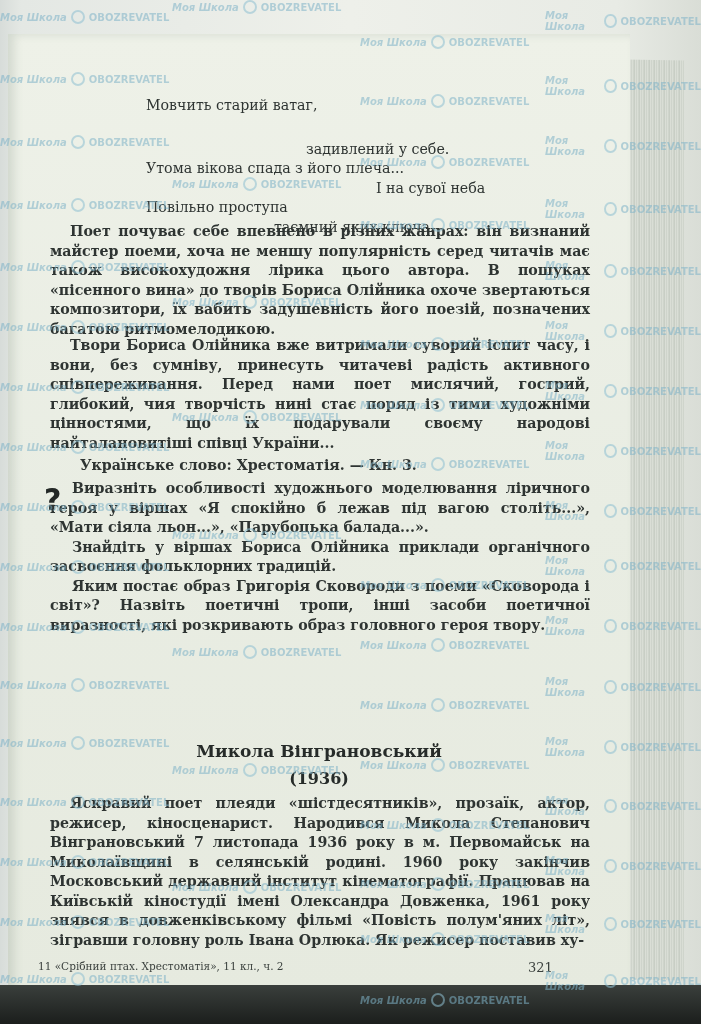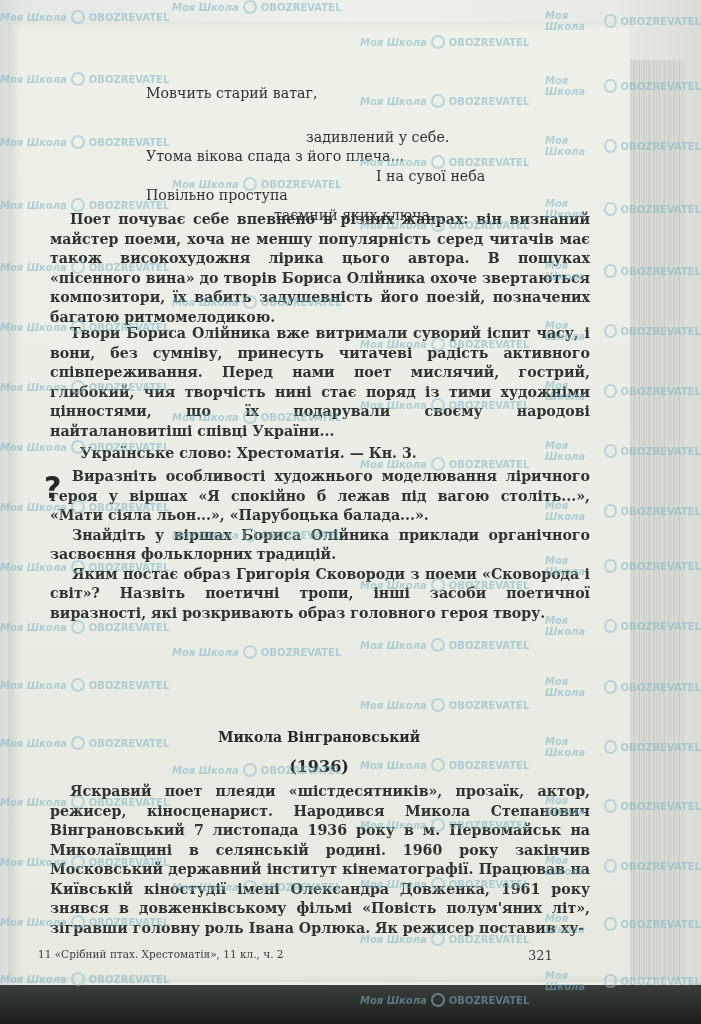--- a/index.html
+++ b/index.html
@@ -3,21 +3,21 @@
   <meta charset="utf-8">
   <style>
     html, body { margin: 0; padding: 0; }
     body {
       width: 701px; height: 1024px; overflow: hidden; position: relative;
       background: #e9ecec;
       font-family: "DejaVu Serif", serif;
     }
     .scan-bg { position: absolute; inset: 0; background: linear-gradient(90deg,#d7dcd9 0,#e4e8e4 3%,#eef0ea 50%,#e8ebe5 88%,#d9ddd6 100%); }
     .page {
-      position: absolute; left: 8px; top: 22px; width: 622px; height: 960px;
+      position: absolute; left: 8px; top: 34px; width: 622px; height: 960px;
       background: linear-gradient(180deg,#eef1e8 0%,#e9ede3 50%,#e6eadf 100%);
       box-shadow: inset 6px 0 10px rgba(90,110,100,0.18);
     }
     .page-stack {
       position: absolute; left: 626px; top: 60px; width: 58px; height: 920px;
       background: repeating-linear-gradient(90deg,#c9cfc6 0,#dfe3db 2px,#bfc6bc 3px,#e3e6df 5px);
       transform: skewY(1.2deg);
     }
     .page-shadow { position: absolute; left: 0; top: 985px; width: 701px; height: 39px; background: linear-gradient(180deg,#3a3f3c,#1b1e1c); }
     .text { position: absolute; color: #2e3432; font-size: 14.2px; line-height: 19.5px; }
@@ -28,21 +28,21 @@
     .i3 { padding-left: 128px; }
     .prose { left: 42px; width: 540px; text-align: justify; font-weight: bold; }
     .prose p { margin: 0; text-indent: 20px; }
     .p1 { top: 188px; }
     .p2 { top: 302px; }
     .source { left: 72px; top: 422px; width: 500px; font-weight: bold; }
     .questions { left: 42px; top: 445px; width: 540px; text-align: justify; font-weight: bold; }
     .questions p { margin: 0; text-indent: 22px; }
     .qmark { position: absolute; left: 36px; top: 448px; font-size: 30px; font-weight: bold; color: #232826; font-family: "DejaVu Sans", sans-serif; }
     .heading { position: absolute; left: 0; width: 622px; text-align: center; font-weight: bold; color: #262b29; }
-    .h-name { top: 707px; font-size: 14px; }
+    .h-name { top: 707px; font-size: 17px; }
     .h-year { top: 735px; font-size: 16px; }
     .bio { top: 760px; }
     .footer { position: absolute; top: 926px; font-size: 10.5px; color: #3a403d; font-family: "DejaVu Serif", serif; }
     .footer-left { left: 30px; }
     .footer-right { left: 520px; font-size: 13px; font-weight: normal; }
     .wm { position: absolute; display: flex; align-items: center; gap: 4px; opacity: 0.55; color: #7fb3c8; font-family: "DejaVu Sans", sans-serif; font-size: 10px; font-weight: bold; pointer-events: none; }
     .wm .msch { font-style: italic; font-size: 10px; }
     .wm .circ { width: 14px; height: 14px; border-radius: 50%; border: 2px solid #8fc0d2; box-sizing: border-box; display: inline-block; }
   </style>
 </head>

